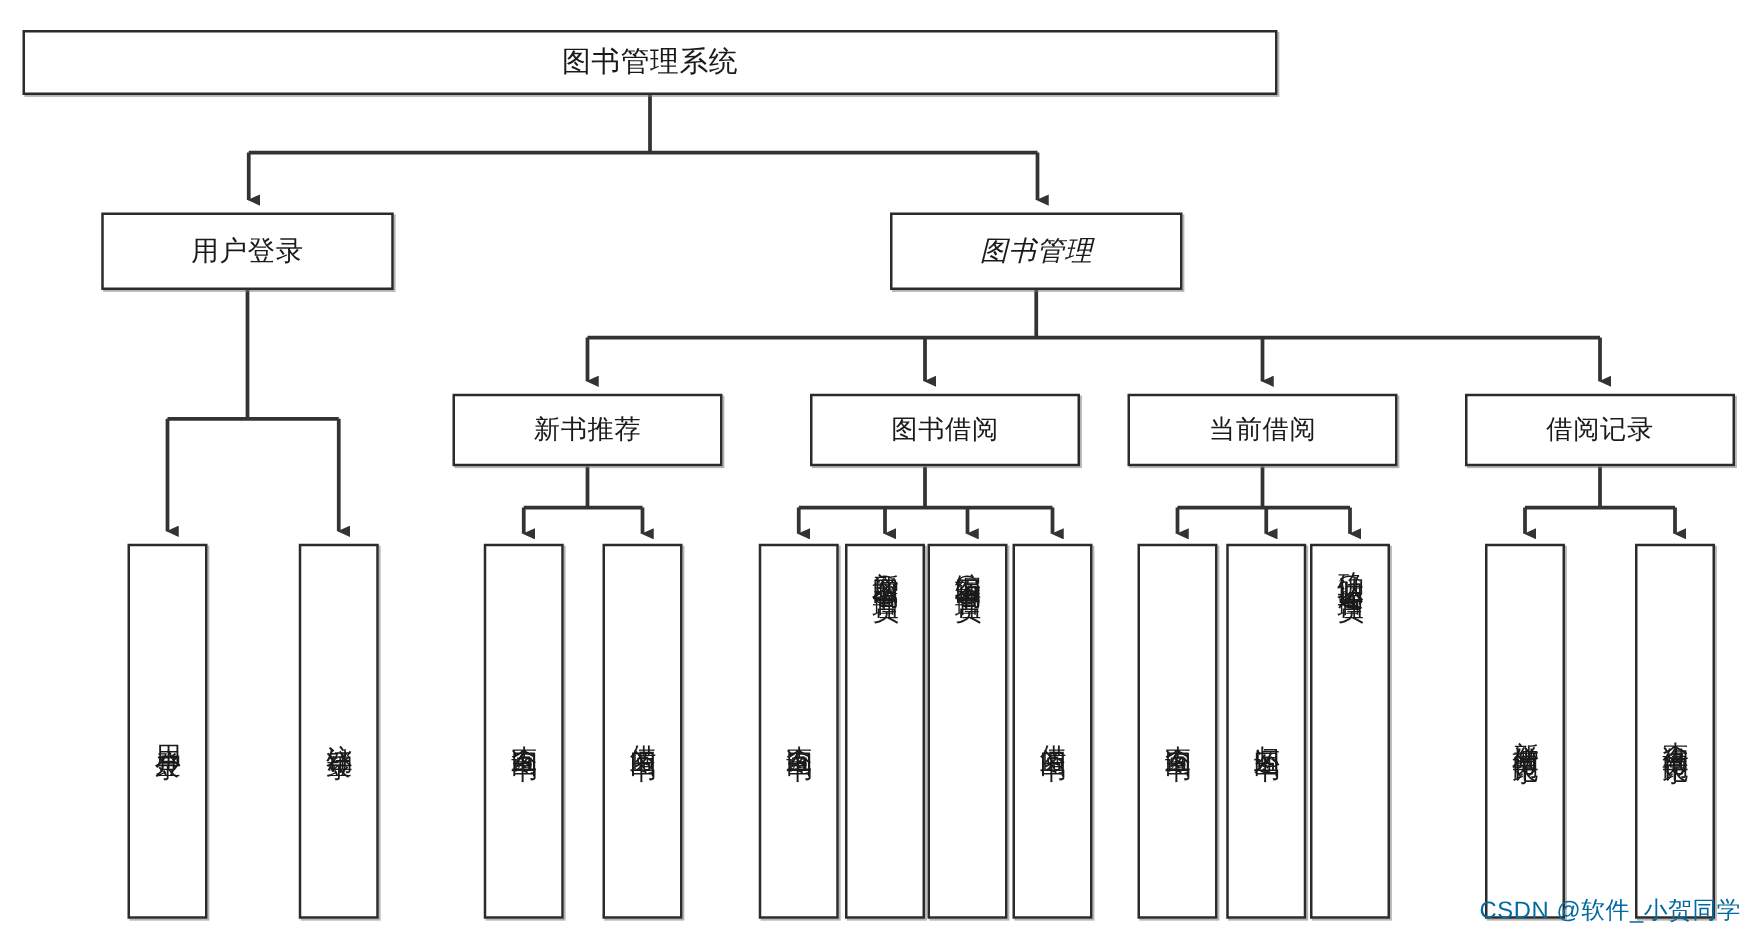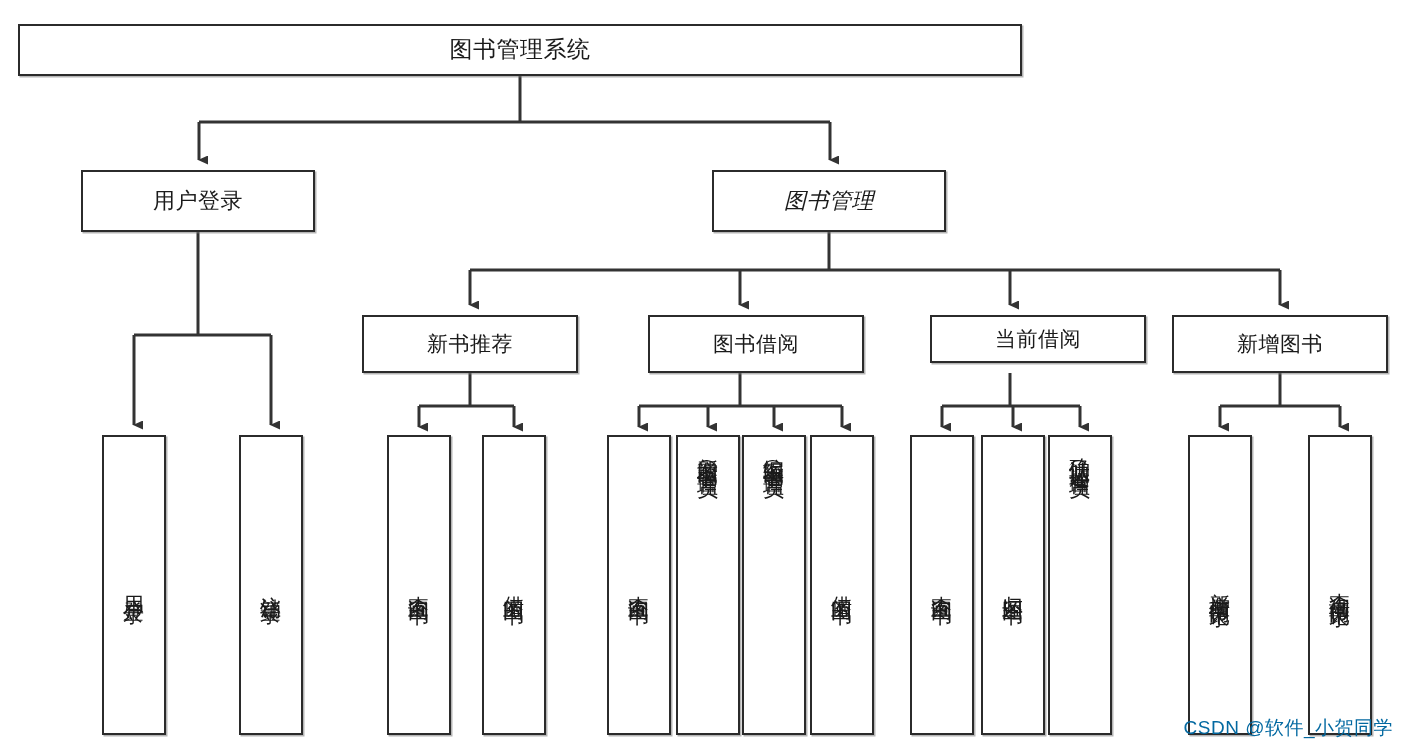--- a/index.html
+++ b/index.html
@@ -137,25 +137,25 @@
   <div class="node-box level-2" id="node-l2-1" style="left: 712px; top: 170px; width: 234px; height: 62px; font-style: italic;">
     <span class="node-label">图书管理</span>
   </div>
 
   <div class="node-box level-3" id="node-l3-0" style="left: 362px; top: 315px; width: 216px; height: 58px;">
     <span class="node-label">新书推荐</span>
   </div>
   <div class="node-box level-3" id="node-l3-1" style="left: 632px; top: 315px; width: 216px; height: 58px; margin-left: 16px;">
     <span class="node-label">图书借阅</span>
   </div>
-  <div class="node-box level-3" id="node-l3-2" style="left: 902px; top: 315px; width: 216px; height: 48px; margin-left: 28px;">
+  <div class="node-box level-3" id="node-l3-2" style="left: 902px; top: 315px; width: 216px; height: 58px;">
     <span class="node-label">当前借阅</span>
   </div>
   <div class="node-box level-3" id="node-l3-3" style="left: 1172px; top: 315px; width: 216px; height: 58px;">
-    <span class="node-label">新增图书</span>
+    <span class="node-label">借阅记录</span>
   </div>
 
   <div class="node-box leaf centered" id="node-leaf-0" style="left: 102px; top: 435px; width: 64px; height: 300px;">
     <span class="node-label">用户登录</span>
   </div>
   <div class="node-box leaf centered" id="node-leaf-1" style="left: 239px; top: 435px; width: 64px; height: 300px;">
     <span class="node-label">注销登录</span>
   </div>
   <div class="node-box leaf centered" id="node-leaf-2" style="left: 387px; top: 435px; width: 64px; height: 300px;">
     <span class="node-label">查询图书</span>

